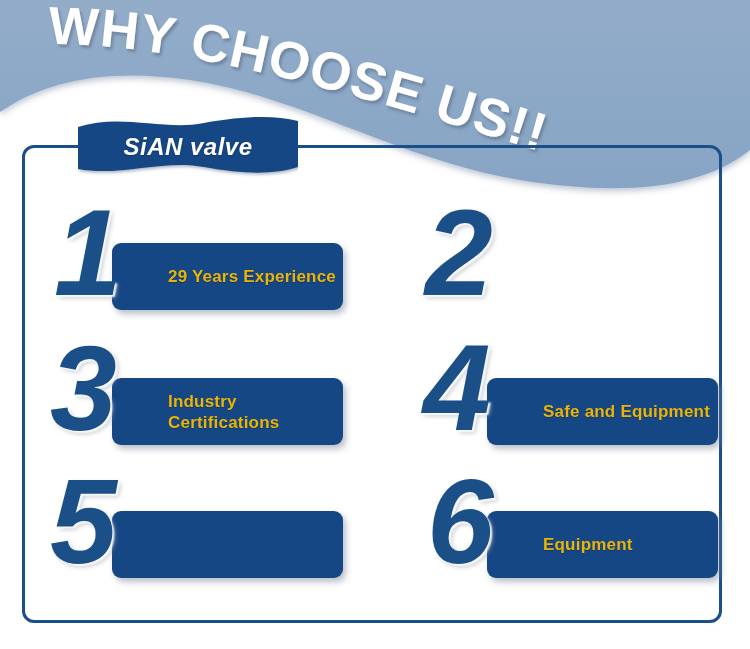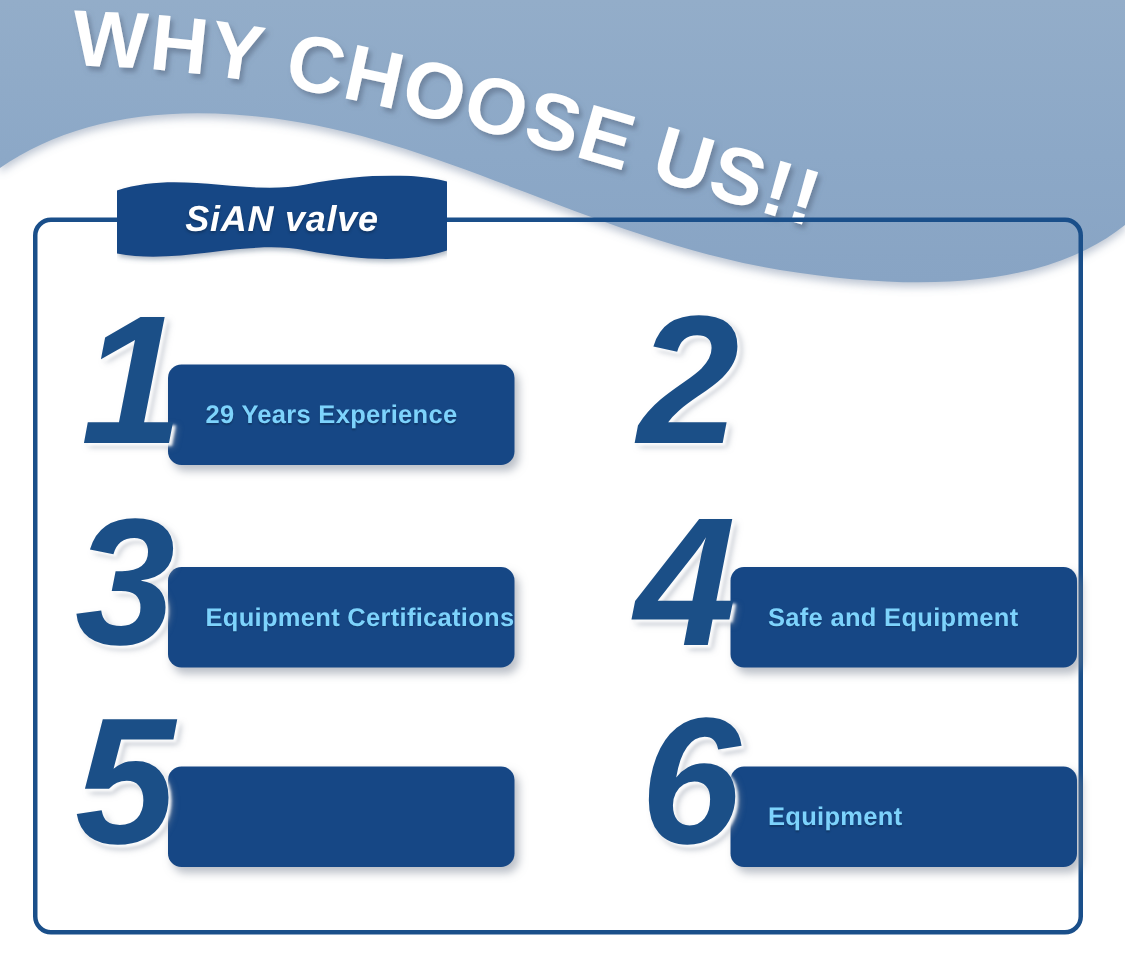--- a/index.html
+++ b/index.html
@@ -124,24 +124,24 @@
     height: 67px;
     background: #164785;
     border-radius: 9px;
     box-shadow: 3px 4px 6px rgba(120,130,145,0.5);
     z-index: 1;
     box-sizing: border-box;
     display: flex;
     align-items: center;
   }
   .feature .bar-text {
-    color: #7dd3fc;
+    color: #eab308;
     font-size: 17px;
     font-weight: bold;
-    padding-left: 25px;
+    padding-left: 56px;
     line-height: 21px;
     letter-spacing: 0.2px;
     text-shadow: 0 1px 1px rgba(0,0,0,0.22);
   }
   .feature .bar-text .line2 { display: block; }
 
   
   .col-left  { left: 50px; }
   .col-right { left: 425px; }
   .row-1 { top: 198px; }
@@ -216,21 +216,21 @@
       </div>
     </div>
 
     <div class="feature col-right row-1 n2">
       <span class="numeral">2</span>
     </div>
 
     <div class="feature col-left row-2 n3">
       <span class="numeral">3</span>
       <div class="bar">
-        <span class="bar-text">Equipment Certifications</span>
+        <span class="bar-text">Industry Certifications</span>
       </div>
     </div>
 
     <div class="feature col-right row-2 n4">
       <span class="numeral">4</span>
       <div class="bar">
         <span class="bar-text">Safe and Equipment</span>
       </div>
     </div>
 

